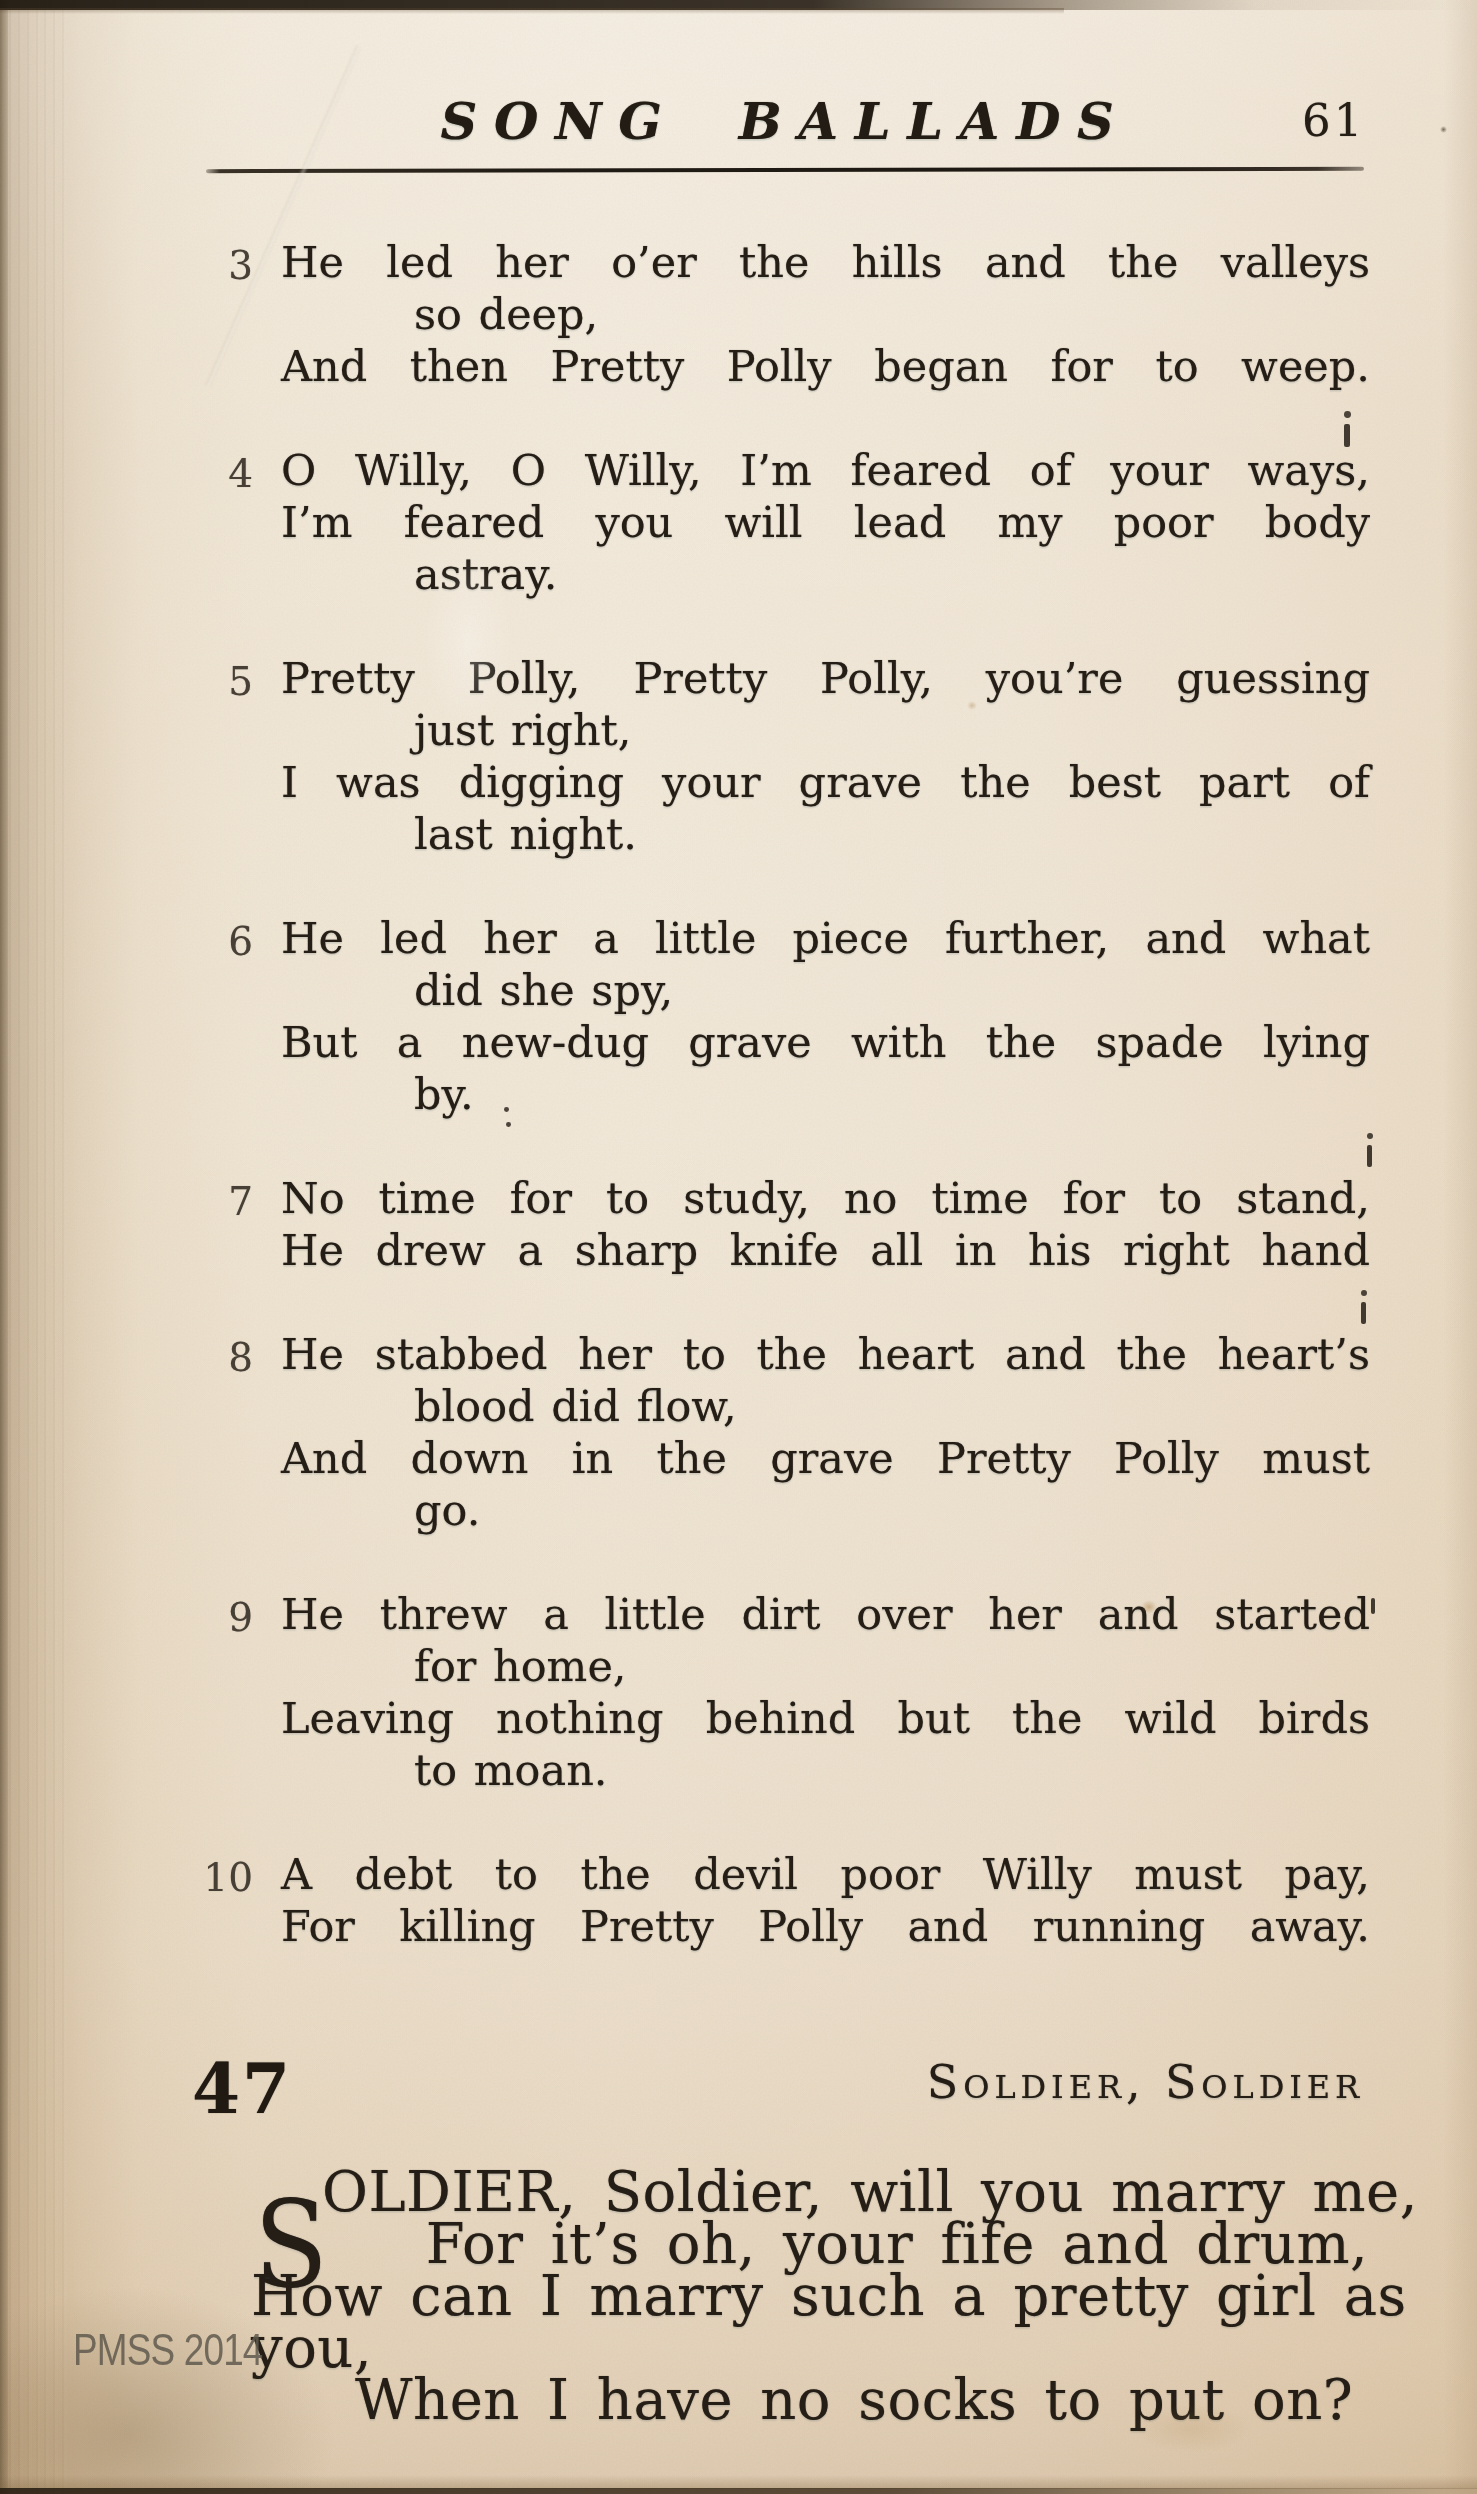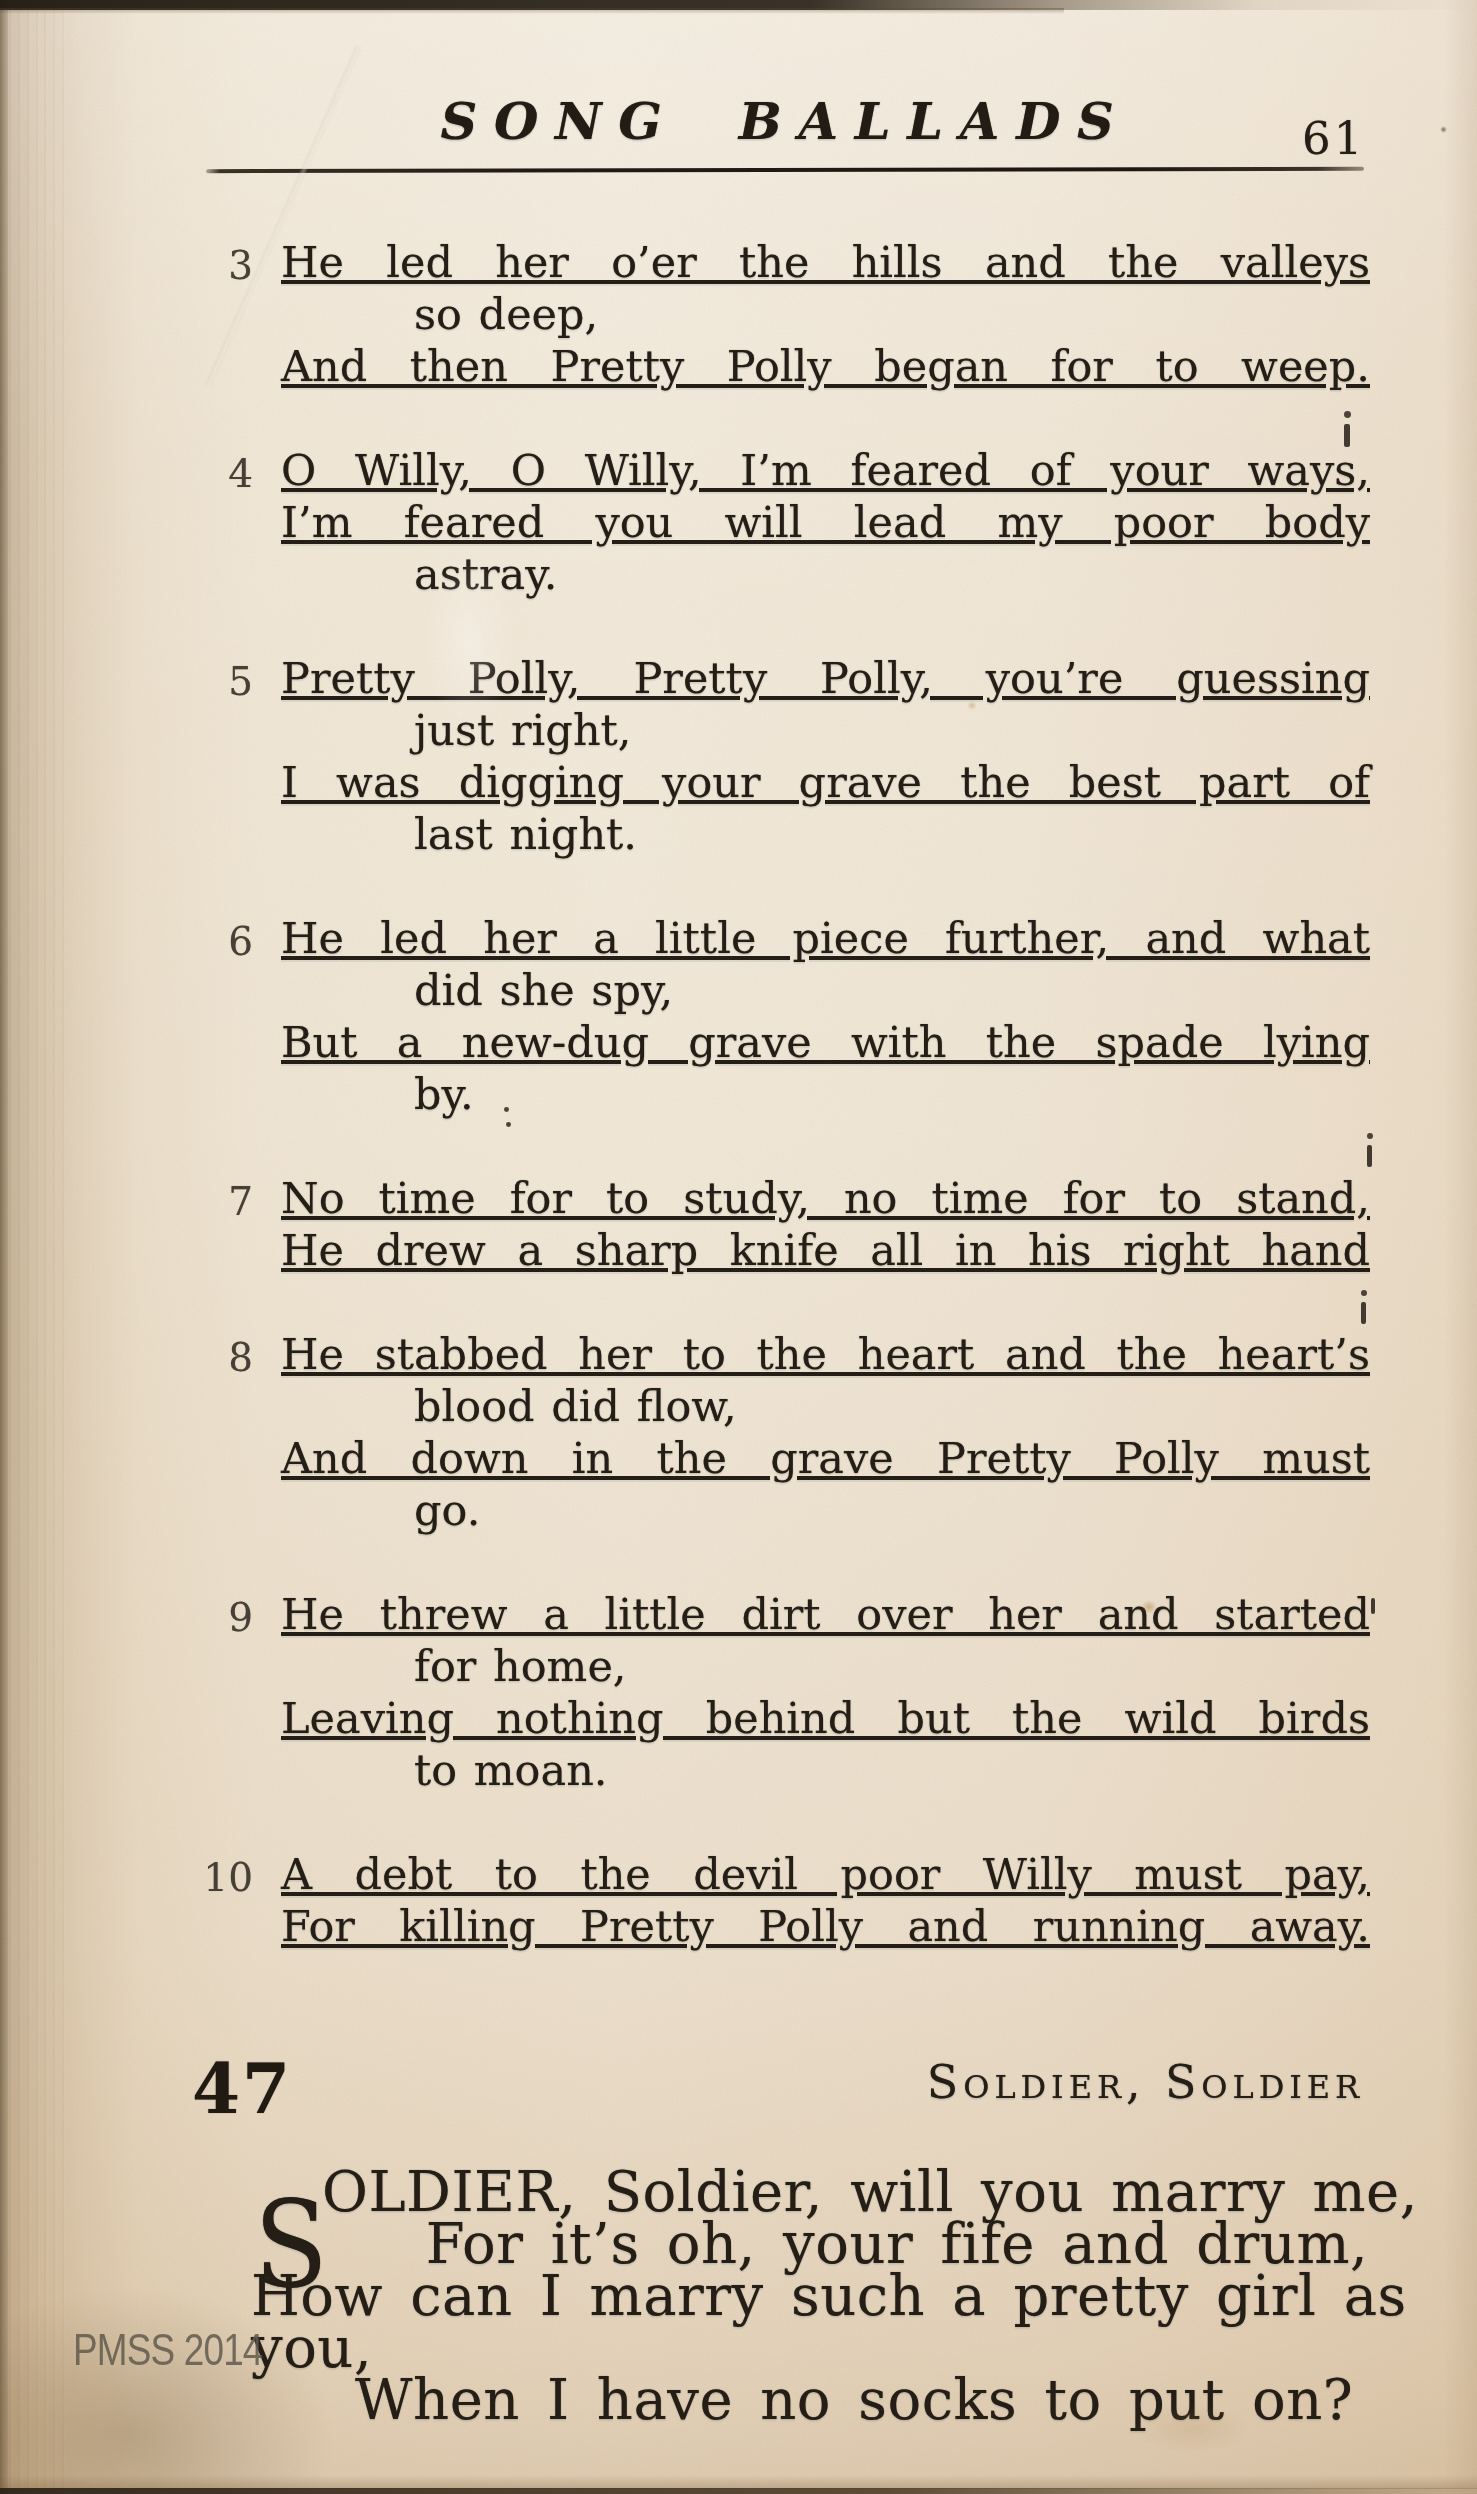--- a/index.html
+++ b/index.html
@@ -27,33 +27,33 @@
     background:repeating-linear-gradient(90deg, rgba(90,70,45,.08) 0 2px, rgba(255,255,255,.06) 2px 4.9px, rgba(0,0,0,0) 4.9px 8.9px);}
   .corner-bl{position:absolute;left:-79px;bottom:-89px;width:414px;height:296px;border-radius:50%;
     background:radial-gradient(closest-side, rgba(110,84,50,.30), rgba(0,0,0,0));}
   .edge-right{position:absolute;right:0;top:0;width:35px;height:100%;
     background:linear-gradient(270deg, rgba(150,120,85,.16), rgba(0,0,0,0));}
   
   .hdr-title{position:absolute;left:207px;top:93px;width:1157px;text-align:center;
     font-style:italic;font-weight:700;font-size:51px;line-height:1.1;
     letter-spacing:16.7px;word-spacing:25.6px;color:#221c15;
     text-shadow:0 0 1px rgba(35,25,15,.55), 0 2px 1px rgba(70,110,115,.14);}
-  .hdr-num{position:absolute;left:1302px;top:112px;font-size:45px;letter-spacing:3px;color:#241e17;
+  .hdr-num{position:absolute;left:1302px;top:94px;font-size:45px;letter-spacing:3px;color:#241e17;
     text-shadow:0 0 1px rgba(35,25,15,.5);}
   .hdr-rule{position:absolute;left:206px;top:168px;width:1158px;height:3.9px;border-radius:2px;
     transform:rotate(-0.12deg);
     background:linear-gradient(90deg, rgba(60,50,38,.35) 0px, #3a3227 13.8px, #201b14 28%, #1d1812 80%, #3c332a 96%, rgba(60,50,38,.5) 100%);}
   
   .verses{position:absolute;left:281px;top:236px;width:1089px;font-size:43px;line-height:52px;
     text-shadow:0 0 1px rgba(35,25,15,.55), 0 2px 1px rgba(70,110,115,.12);}
   .verse{position:relative;margin-bottom:52px;}
   .vnum{position:absolute;left:-83px;top:3.9px;width:55px;text-align:right;
     font-size:39px;line-height:52px;color:#3a332a;opacity:.92;text-shadow:0 0 1px rgba(40,30,20,.4);}
   .line{word-spacing:3px;}
-  .line.j{text-align:justify;text-align-last:justify;text-decoration:underline;}
+  .line.j{text-align:justify;text-align-last:justify;}
   .line.ind{padding-left:133px;}
   
   .song-num{position:absolute;left:192px;top:2054px;font-size:69px;line-height:1;font-weight:700;
     letter-spacing:2px;color:#201a13;text-shadow:0 0 1px rgba(30,22,12,.6);}
   .song-title{position:absolute;left:207px;top:2057px;width:1157px;text-align:right;
     font-variant:small-caps;font-size:46px;line-height:1.1;letter-spacing:4.9px;color:#241e17;
     text-shadow:0 0 1px rgba(35,25,15,.55), 0 2px 1px rgba(70,110,115,.12);}
   .dropcap{position:absolute;left:254px;top:2185px;font-size:120px;line-height:1;color:#241e17;
     transform:scaleX(.9);transform-origin:left top;
     text-shadow:0 0 1px rgba(35,25,15,.6), 0 2px 2px rgba(70,110,115,.12);}

